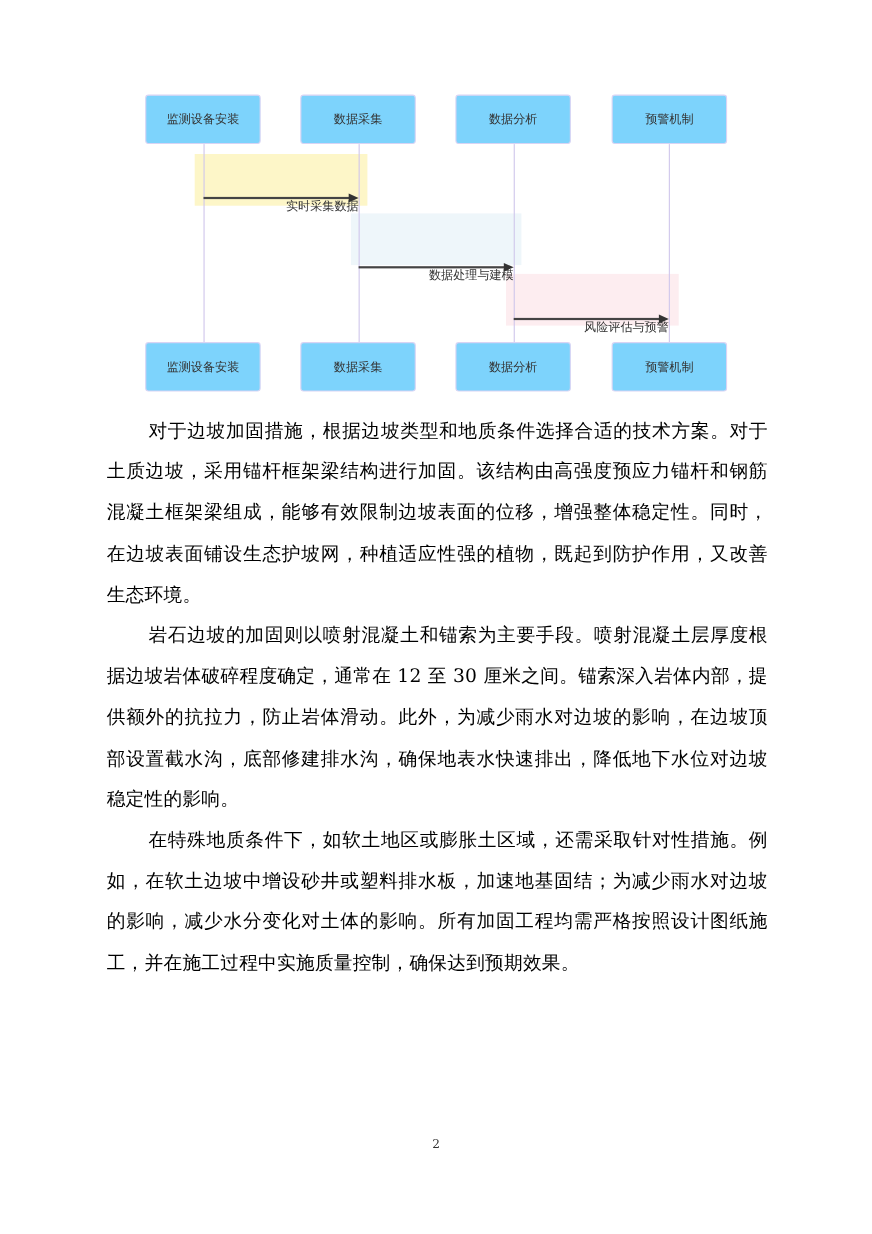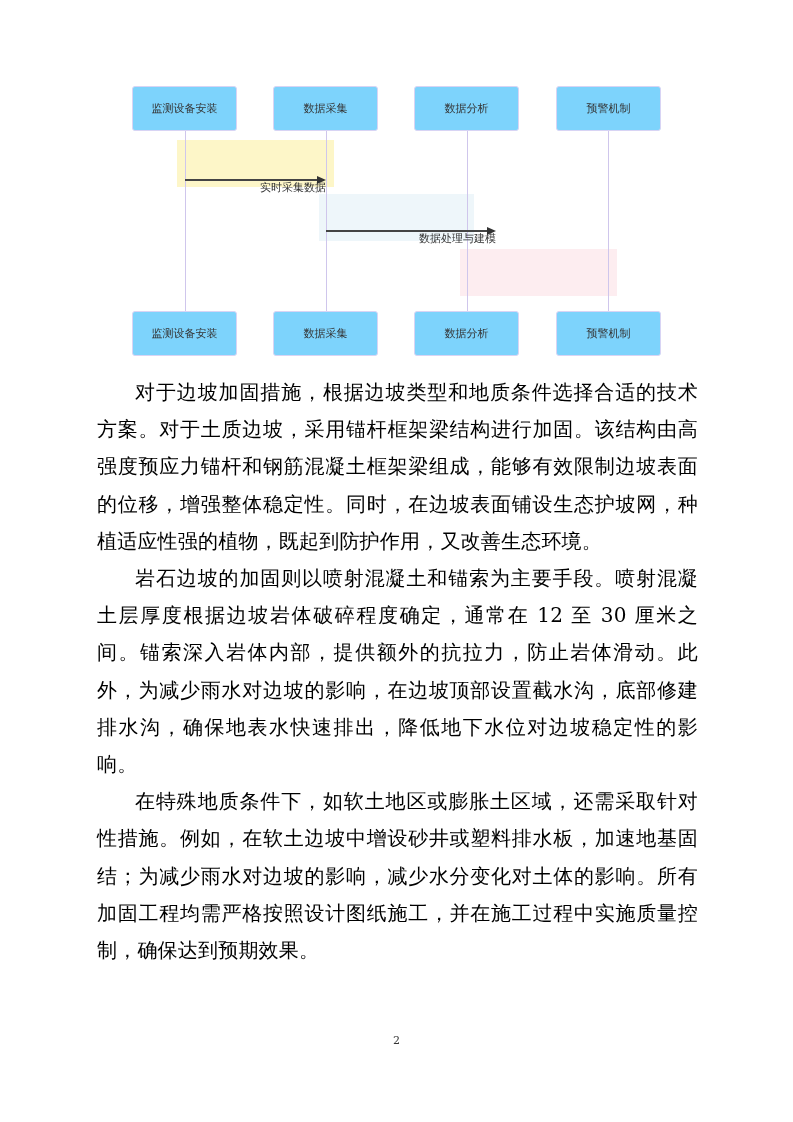--- a/index.html
+++ b/index.html
@@ -6,21 +6,21 @@
   body { width: 793px; height: 1122px; position: relative; overflow: hidden; font-family: "DejaVu Serif", "Liberation Serif", serif; color: #000; }
   .diagram { position: absolute; left: 0; top: 0; width: 793px; height: 370px; }
   .band { position: absolute; }
   .lifeline { position: absolute; width: 1px; background: #cfc6ec; }
   .actor { position: absolute; width: 105px; height: 45px; box-sizing: border-box; background: #7dd3fc; border: 1px solid #d8d4f4; border-radius: 3px; display: flex; align-items: center; justify-content: center; font-family: "DejaVu Sans", "Liberation Sans", sans-serif; font-size: 11px; color: #333; }
   .msg { position: absolute; height: 30px; }
   .msg-label { position: absolute; left: 0; right: 0; top: 0; text-align: right; font-family: "DejaVu Sans", "Liberation Sans", sans-serif; font-size: 11px; color: #333; margin-top: 23px; }
   .msg-line { position: absolute; left: 0; right: 8px; bottom: 6px; height: 2px; background: #444; }
   .msg-head { position: absolute; right: 0; bottom: 3px; width: 0; height: 0; border-top: 4px solid transparent; border-bottom: 4px solid transparent; border-left: 9px solid #333; }
   .content { position: absolute; left: 97px; top: 374px; width: 601px; }
-  .para { margin: 0; font-size: 20px; line-height: 37.2px; text-indent: 38px; text-align: justify; letter-spacing: 0.2px; }
+  .para { margin: 0; font-size: 17px; line-height: 37.2px; text-indent: 38px; text-align: justify; letter-spacing: 0.2px; }
   .page-num { position: absolute; top: 1034px; left: 0; width: 793px; text-align: center; font-size: 11px; color: #333; }
 </style>
 </head>
 <body>
 
 <div class="diagram">
 
   <div class="band" style="left:177px; top:140px; width:157px; height:47px; background:#fdf6c8;"></div>
   <div class="band" style="left:319px; top:194px; width:155px; height:47px; background:#eef6fa;"></div>
   <div class="band" style="left:460px; top:249px; width:157px; height:47px; background:#fdedf0;"></div>
@@ -33,22 +33,27 @@
   <div class="actor" style="left:132px; top:86px;">监测设备安装</div>
   <div class="actor" style="left:273px; top:86px;">数据采集</div>
   <div class="actor" style="left:414px; top:86px;">数据分析</div>
   <div class="actor" style="left:556px; top:86px;">预警机制</div>
 
   <div class="msg" style="left:185px; top:157px; width:141px;">
     <span class="msg-label">实时采集数据</span>
     <div class="msg-line"></div>
     <div class="msg-head"></div>
   </div>
-  <div class="msg" style="left:326px; top:208px; width:141px;padding-left:29px;">
+  <div class="msg" style="left:326px; top:220px; width:141px;">
     <span class="msg-label">数据处理与建模</span>
+    <div class="msg-line"></div>
+    <div class="msg-head"></div>
+  </div>
+  <div class="msg" style="left:467px; top:267px; width:141px;">
+    <span class="msg-label">风险评估与预警</span>
     <div class="msg-line"></div>
     <div class="msg-head"></div>
   </div>
 
   <div class="actor" style="left:132px; top:311px;">监测设备安装</div>
   <div class="actor" style="left:273px; top:311px;">数据采集</div>
   <div class="actor" style="left:414px; top:311px;">数据分析</div>
   <div class="actor" style="left:556px; top:311px;">预警机制</div>
 </div>
 

